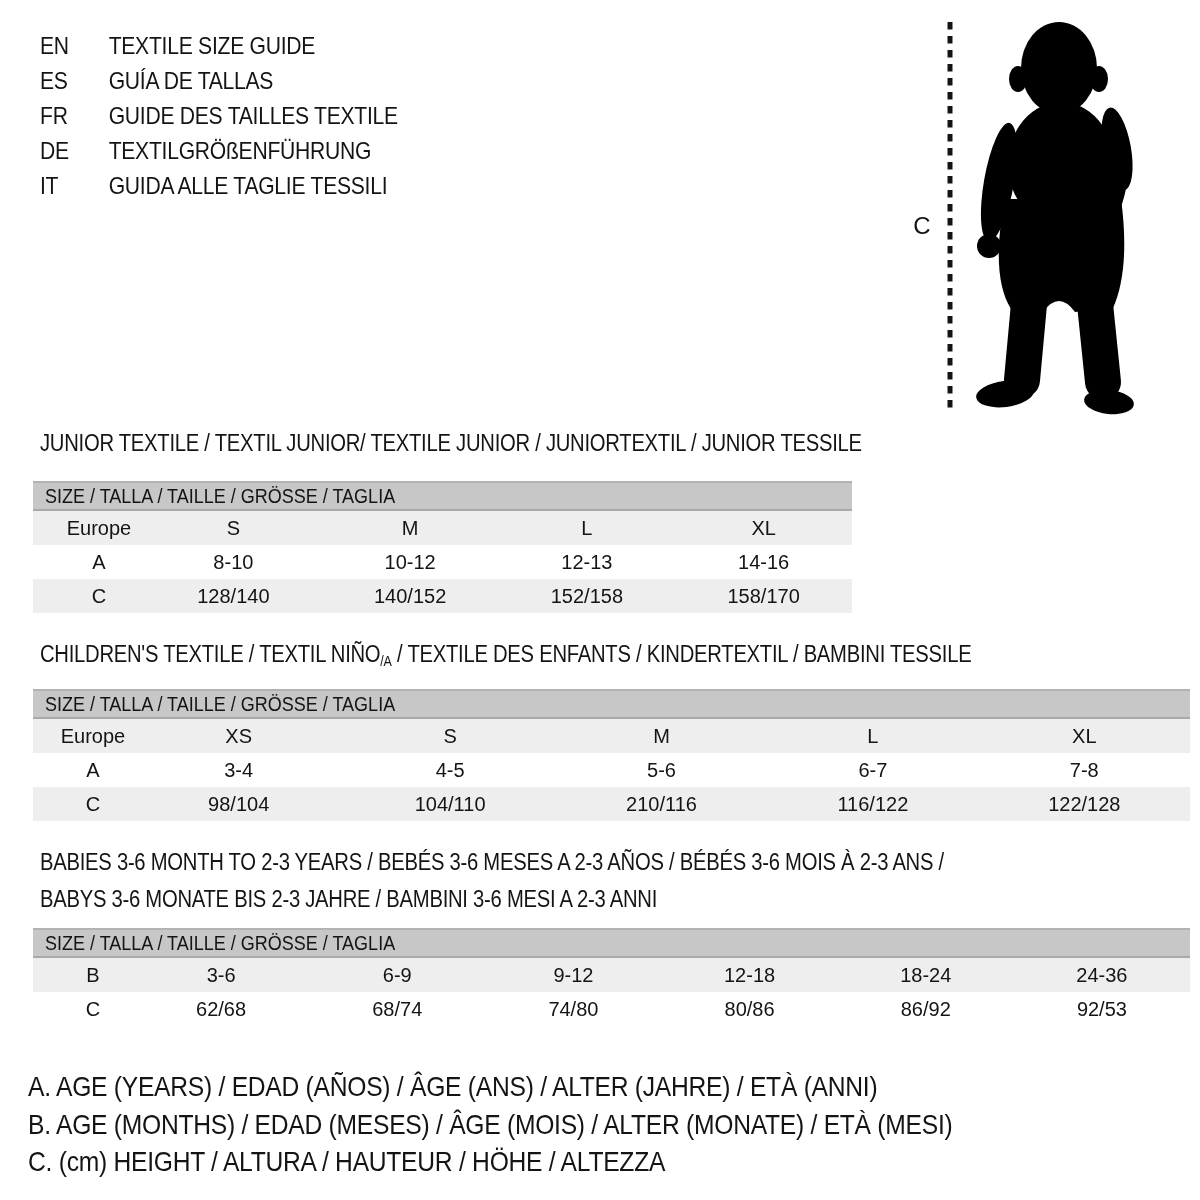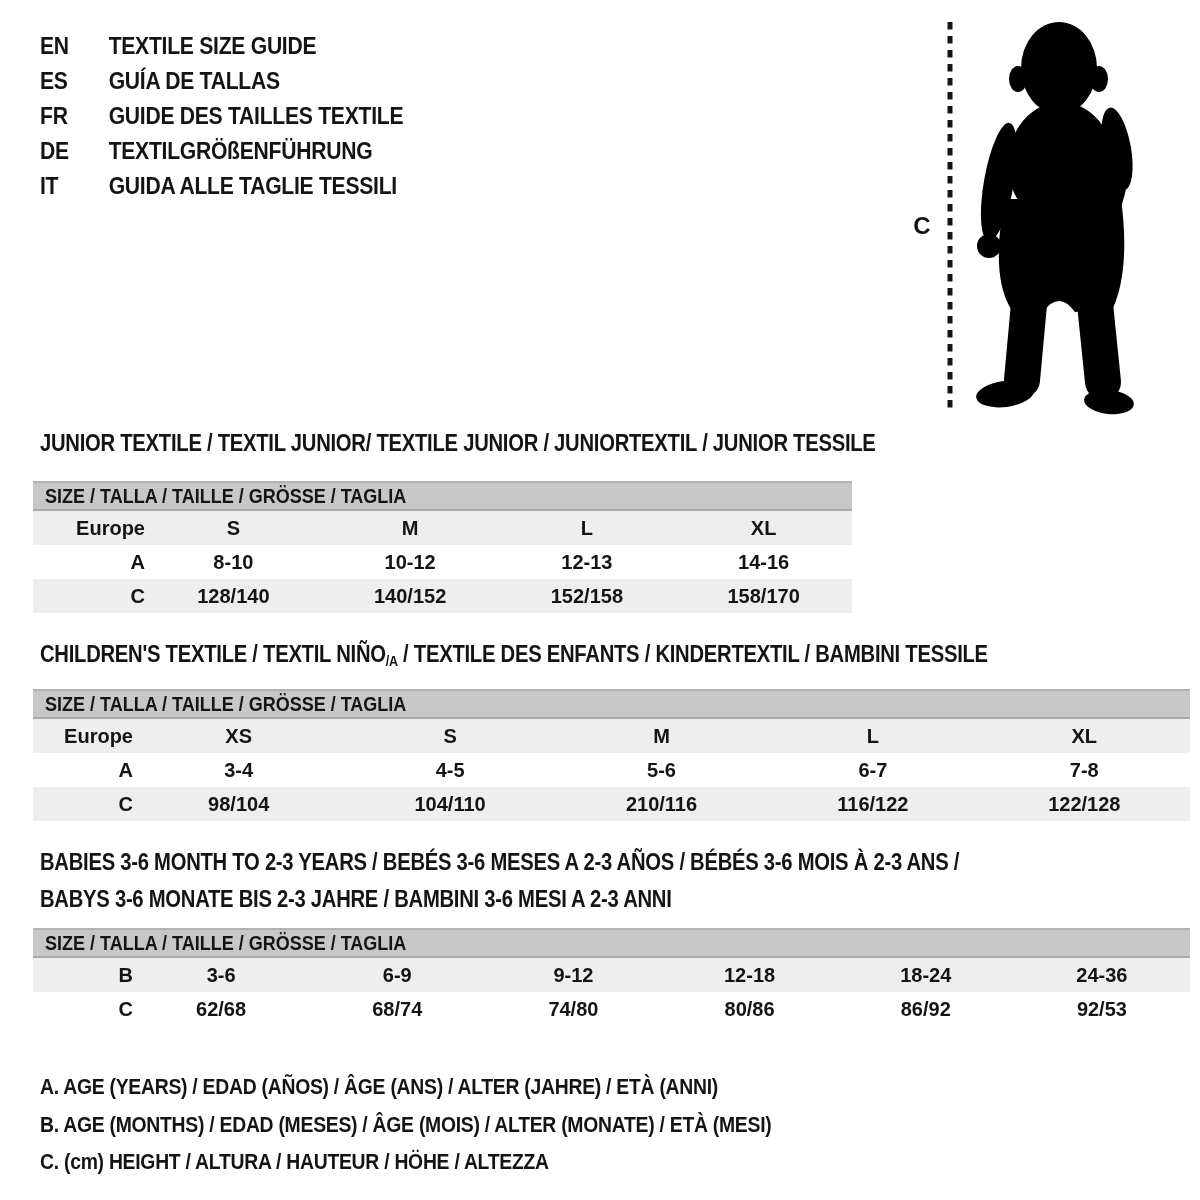--- a/index.html
+++ b/index.html
@@ -2,21 +2,21 @@
 <html><head>
 <meta charset="utf-8">
 <style>
   html, body { margin: 0; padding: 0; }
   .canvas {
     position: relative;
     width: 1200px;
     height: 1200px;
     background: #ffffff;
     font-family: "Liberation Sans", sans-serif;
-    font-weight: bold;
+    font-weight: normal;
     color: #141414;
     overflow: hidden;
   }
   .condensed { transform: scaleX(0.88); transform-origin: 0 50%; }
 
   
   .lang-list { position: absolute; left: 40px; top: 28px; }
   .lang-row { display: flex; height: 35px; line-height: 35px; font-size: 24px; letter-spacing: -0.3px; }
   .lang-code { width: 78px; }
   .lang-label { white-space: nowrap; }
@@ -38,24 +38,24 @@
     border-bottom: 2px solid #a9a9a9;
     padding-left: 12px; font-size: 20px; white-space: nowrap;
   }
   .size-bar span { display: inline-block; transform: scaleX(0.9); transform-origin: 0 50%; }
   .trow { display: grid; align-items: center; height: 34px; font-size: 20px; }
   .trow:nth-child(even) { background: #eeeeee; }
   .cols4 { grid-template-columns: 112px repeat(4, 1fr); }
   .cols5 { grid-template-columns: 100px repeat(5, 1fr); }
   .cols6 { grid-template-columns: 100px repeat(6, 1fr); }
   .cell { text-align: center; white-space: nowrap; }
-  .cell.rlabel { text-align: right; padding-left: 20px; }
-
-  
-  .footnotes { position: absolute; left: 40px; top: 1068px; font-size: 22px; }
+  .cell.rlabel { text-align: center; padding-left: 20px; }
+
+  
+  .footnotes { position: absolute; left: 28px; top: 1068px; font-size: 28px; }
   .footnote { height: 37.5px; line-height: 37.5px; white-space: nowrap; letter-spacing: -0.3px; }
 
   .w-junior { width: 819px; }
   .w-wide { width: 1157px; }
 </style>
 </head>
 <body>
 
 <div class="canvas">
 

